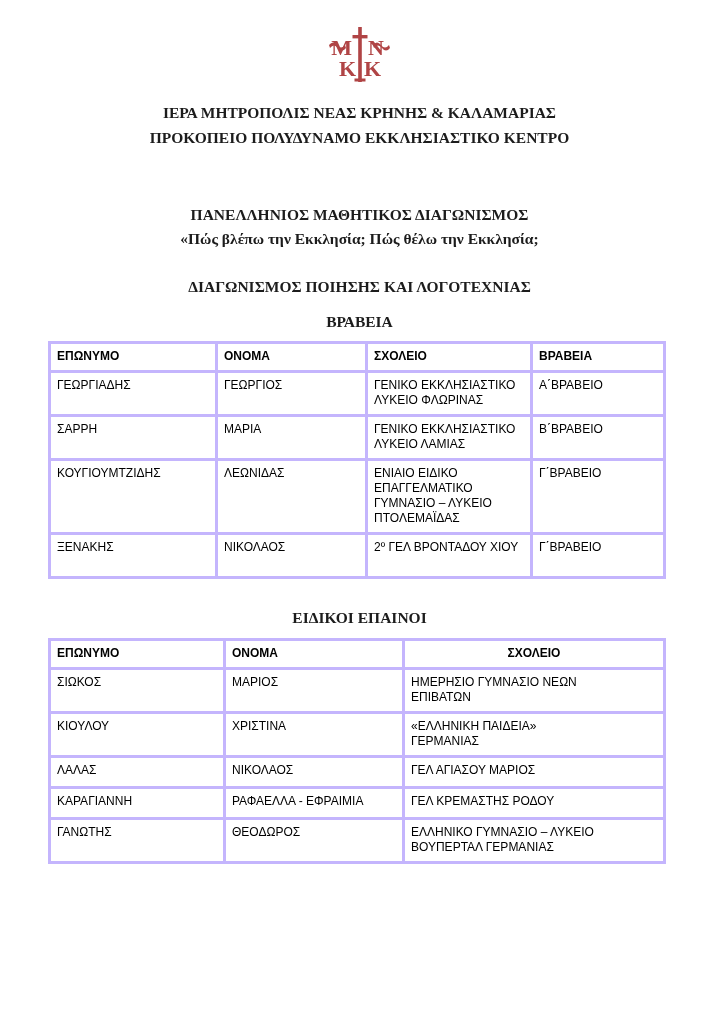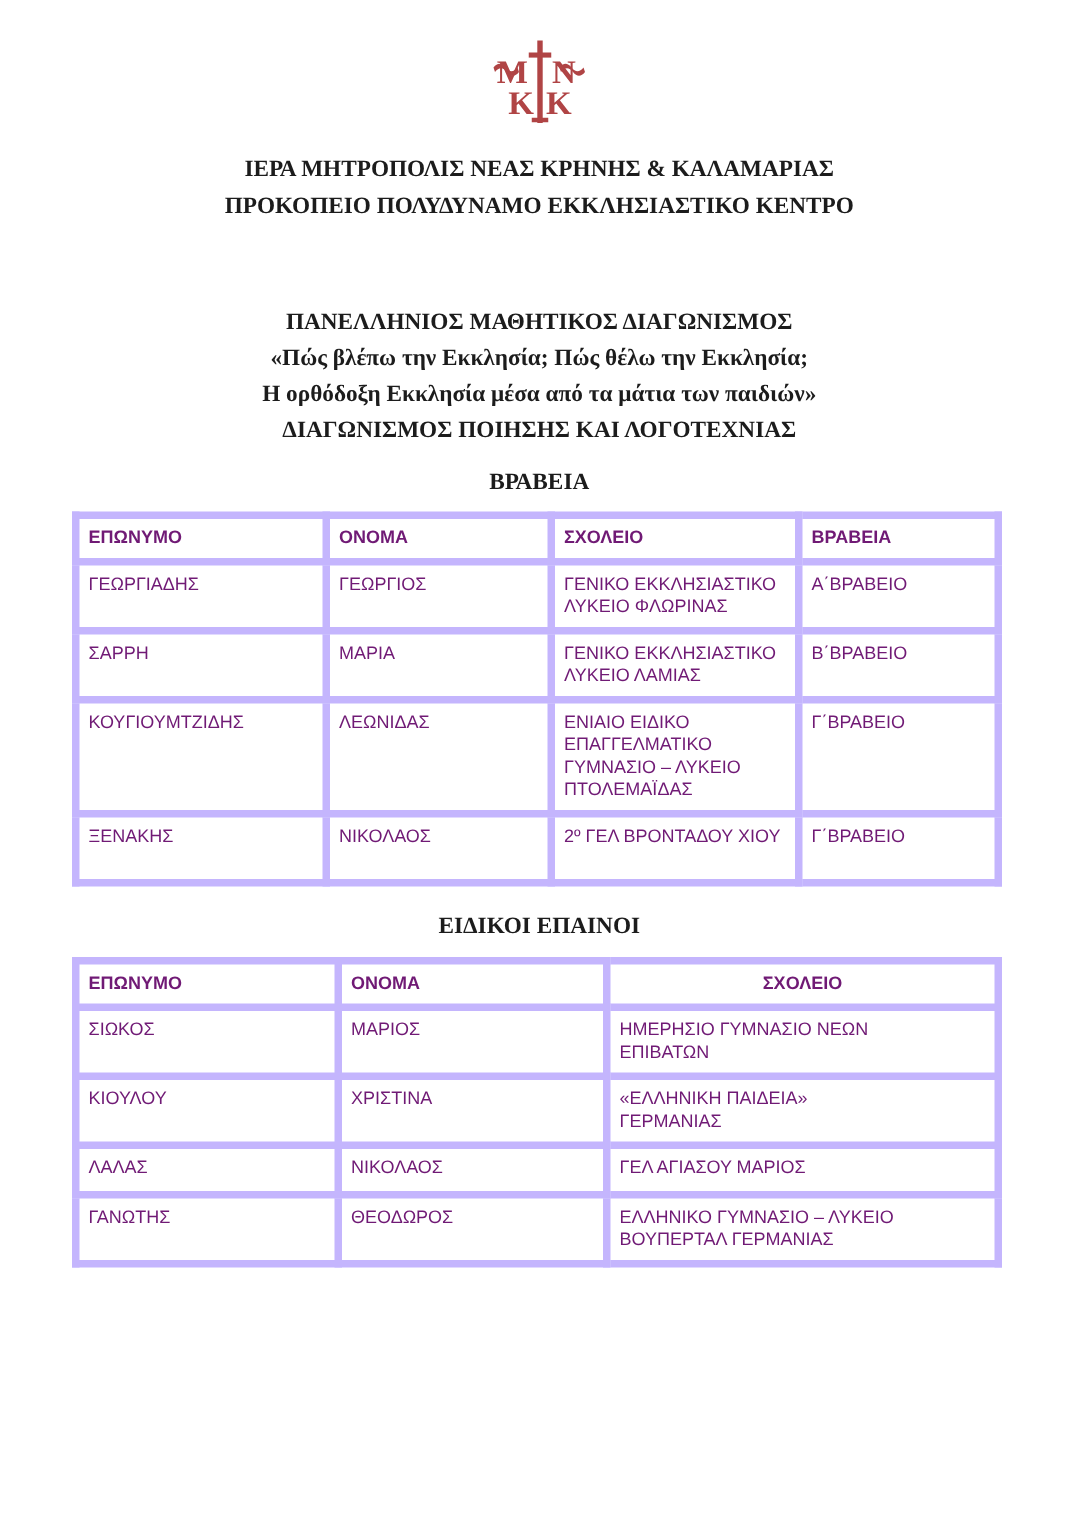--- a/index.html
+++ b/index.html
@@ -21,28 +21,28 @@
   #competition  { top:157px; font-size:15.5px; line-height:24px; font-weight:700;margin-top:46px; }
   #contest-title{ top:278px; font-size:15.5px; font-weight:700; }
   #awards-title { top:313px; font-size:15.5px; font-weight:700; }
   #honors-title { top:609px; font-size:15.5px; font-weight:700; }
 
   table { position:absolute; left:48px; border-collapse:collapse; table-layout:fixed; }
   #awards-table { top:341px; }
   #honors-table { top:638px; }
 
   td, th {
-    border:5px solid #c4b5fd;
+    border:3px solid #c4b5fd;
     padding:5px 6px 6px 6px;
     vertical-align:top;
     text-align:left;
     font-family:"Liberation Sans","DejaVu Sans",sans-serif;
     font-size:12px;
     line-height:15px;
-    color:#701a75;
+    color:#000000;
     overflow:hidden;
   }
   th { font-weight:700; }
   td { white-space:pre-line;margin-left:23px; }
   th.center { text-align:center; }
   .row-tall td { height:30px; }
   .row-min td { height:17px; }
 
   .c-a1{width:167px}.c-a2{width:150px}.c-a3{width:165px}.c-a4{width:133px}
   .c-h1{width:175px}.c-h2{width:179px}.c-h3{width:261px}
@@ -67,21 +67,20 @@
   </svg>
 
   <div id="doc-header" class="abs center-text">
     <div>ΙΕΡΑ ΜΗΤΡΟΠΟΛΙΣ ΝΕΑΣ ΚΡΗΝΗΣ &amp; ΚΑΛΑΜΑΡΙΑΣ</div>
     <div>ΠΡΟΚΟΠΕΙΟ ΠΟΛΥΔΥΝΑΜΟ ΕΚΚΛΗΣΙΑΣΤΙΚΟ ΚΕΝΤΡΟ</div>
   </div>
 
   <div id="competition" class="abs center-text">
     <div>ΠΑΝΕΛΛΗΝΙΟΣ ΜΑΘΗΤΙΚΟΣ ΔΙΑΓΩΝΙΣΜΟΣ</div>
     <div>«Πώς βλέπω την Εκκλησία; Πώς θέλω την Εκκλησία;</div>
-    <div>Η ορθόδοξη Εκκλησία μέσα από τα μάτια των παιδιών»</div>
   </div>
 
   <div id="contest-title" class="abs center-text">ΔΙΑΓΩΝΙΣΜΟΣ ΠΟΙΗΣΗΣ ΚΑΙ ΛΟΓΟΤΕΧΝΙΑΣ</div>
 
   <div id="awards-title" class="abs center-text">ΒΡΑΒΕΙΑ</div>
 
   <table id="awards-table">
     <colgroup>
         <col class="c-a1">
         <col class="c-a2">
@@ -151,20 +150,25 @@
       <td>ΚΙΟΥΛΟΥ</td>
       <td>ΧΡΙΣΤΙΝΑ</td>
       <td>«ΕΛΛΗΝΙΚΗ ΠΑΙΔΕΙΑ»
 ΓΕΡΜΑΝΙΑΣ</td>
     </tr>
     <tr class="row-min">
       <td>ΛΑΛΑΣ</td>
       <td>ΝΙΚΟΛΑΟΣ</td>
       <td>ΓΕΛ ΑΓΙΑΣΟΥ ΜΑΡΙΟΣ</td>
     </tr>
+    <tr class="row-min">
+      <td>ΚΑΡΑΓΙΑΝΝΗ</td>
+      <td>ΡΑΦΑΕΛΛΑ - ΕΦΡΑΙΜΙΑ</td>
+      <td>ΓΕΛ ΚΡΕΜΑΣΤΗΣ ΡΟΔΟΥ</td>
+    </tr>
     <tr>
       <td>ΓΑΝΩΤΗΣ</td>
       <td>ΘΕΟΔΩΡΟΣ</td>
       <td>ΕΛΛΗΝΙΚΟ ΓΥΜΝΑΣΙΟ – ΛΥΚΕΙΟ
 ΒΟΥΠΕΡΤΑΛ ΓΕΡΜΑΝΙΑΣ</td>
     </tr>
   </tbody>
     </table>
 
 </div>

